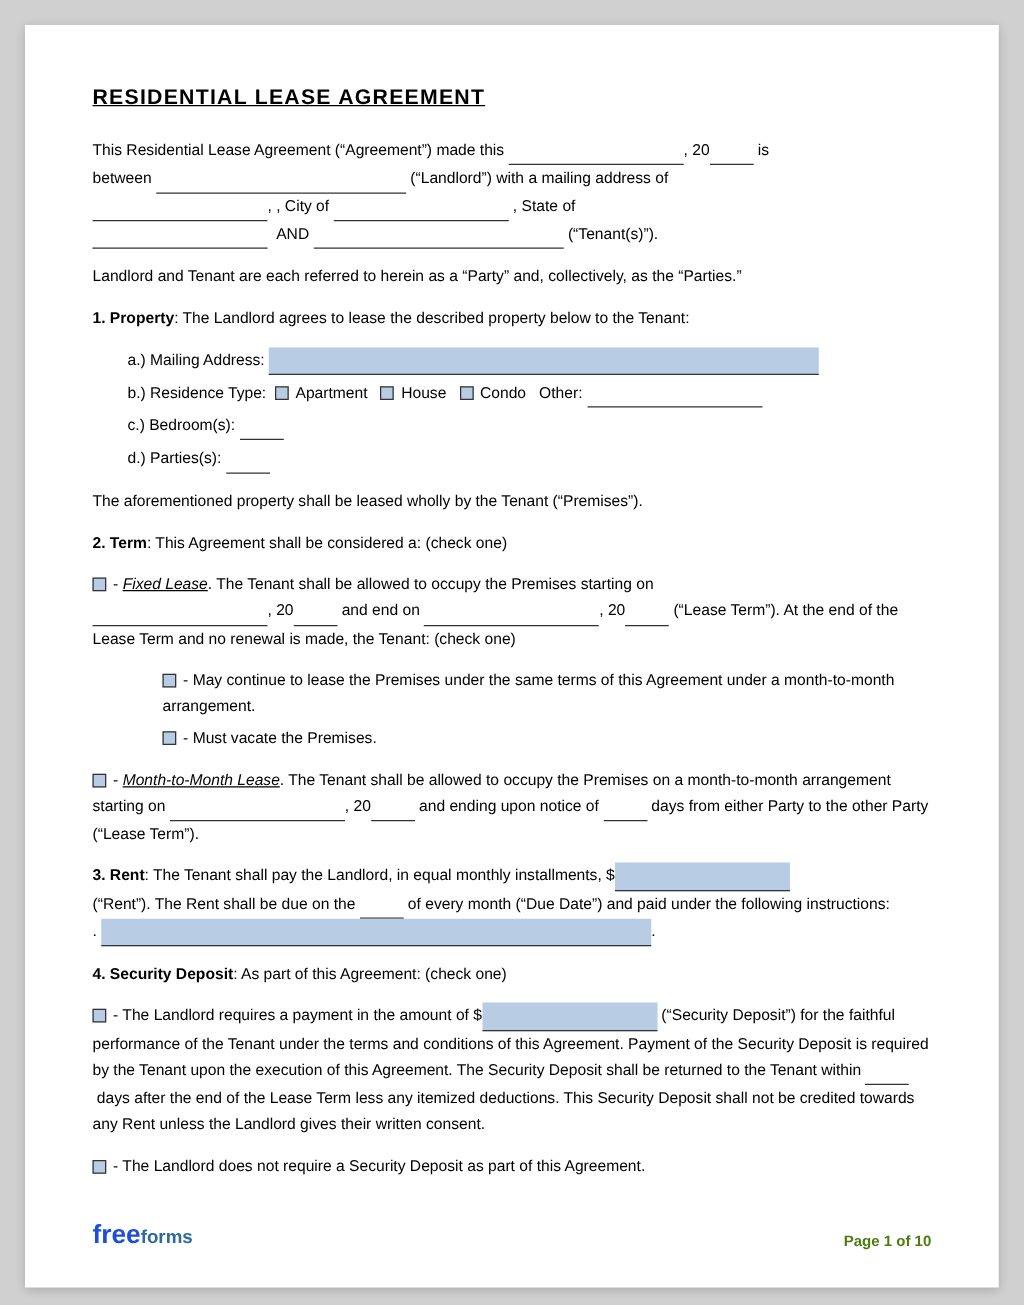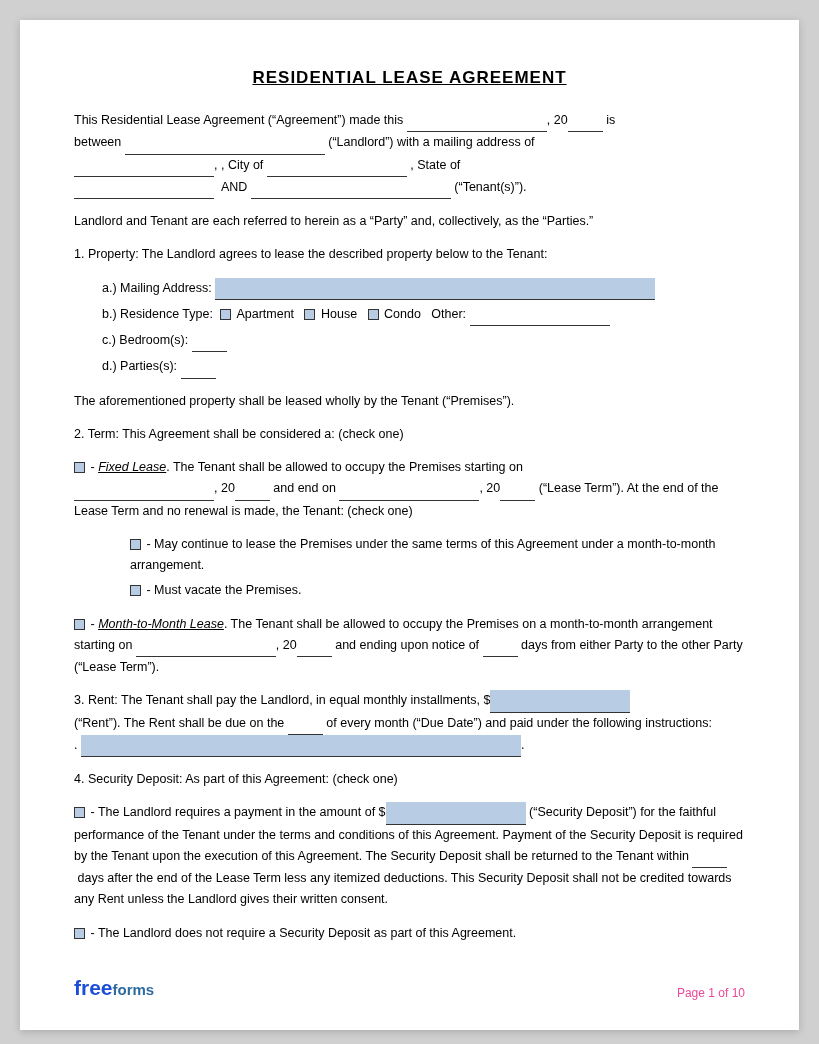--- a/index.html
+++ b/index.html
@@ -14,21 +14,20 @@
     }
     .page {
       background: #fff;
       width: 780px;
       min-height: 1010px;
       padding: 48px 54px 48px 54px;
       position: relative;
       box-shadow: 0 2px 8px rgba(0,0,0,0.18);
     }
     .title {
-      text-align: center;
       font-size: 17px;
       font-weight: bold;
       text-decoration: underline;
       letter-spacing: 1px;
       margin-bottom: 22px;
       text-transform: uppercase;
     }
     .body-text {
       font-size: 12.5px;
       line-height: 1.7;
@@ -67,24 +66,25 @@
       position: absolute;
       bottom: 30px;
       left: 54px;
       right: 54px;
       display: flex;
       justify-content: space-between;
       align-items: flex-end;
     }
     .footer-page {
       font-size: 12px;
-      color: #ec4899;
+      color: #4d7c0f;
+      font-weight: bold;
     }
     .italic { font-style: italic; }
-    .bold { font-weight: normal; text-align: right; }
+    .bold { font-weight: bold; text-align: right; }
     .underline { text-decoration: underline; }
   </style>
 </head>
 <body>
 
 <div class="page">
 
   <div class="title">RESIDENTIAL LEASE AGREEMENT</div>
 
   <div class="paragraph body-text">

